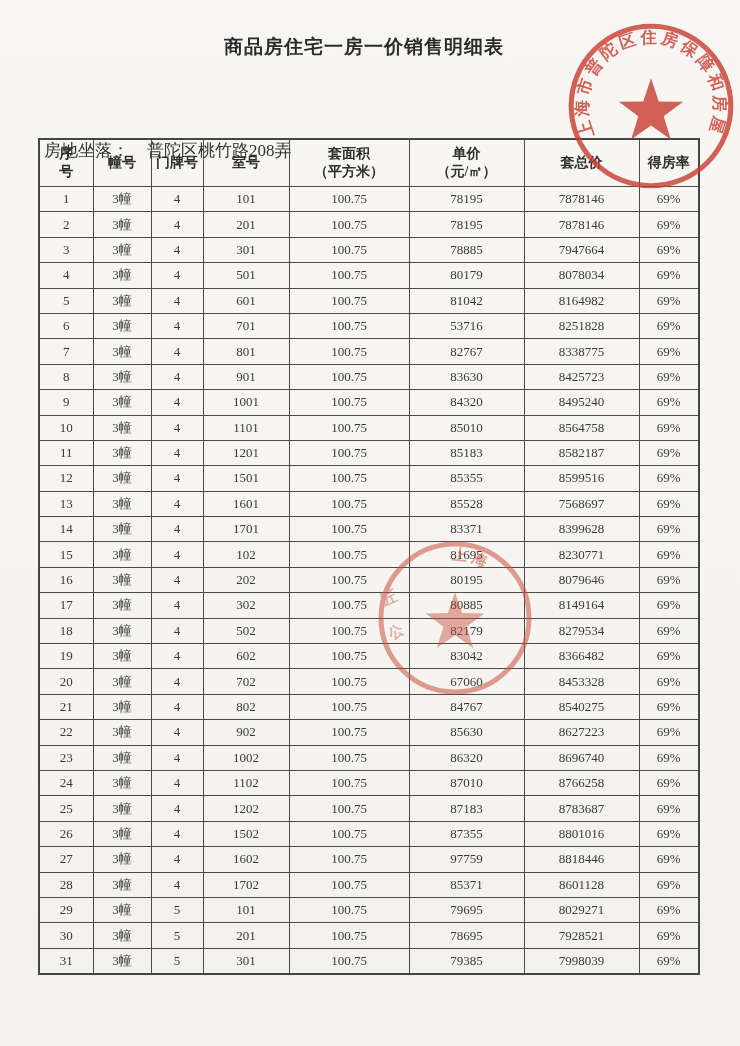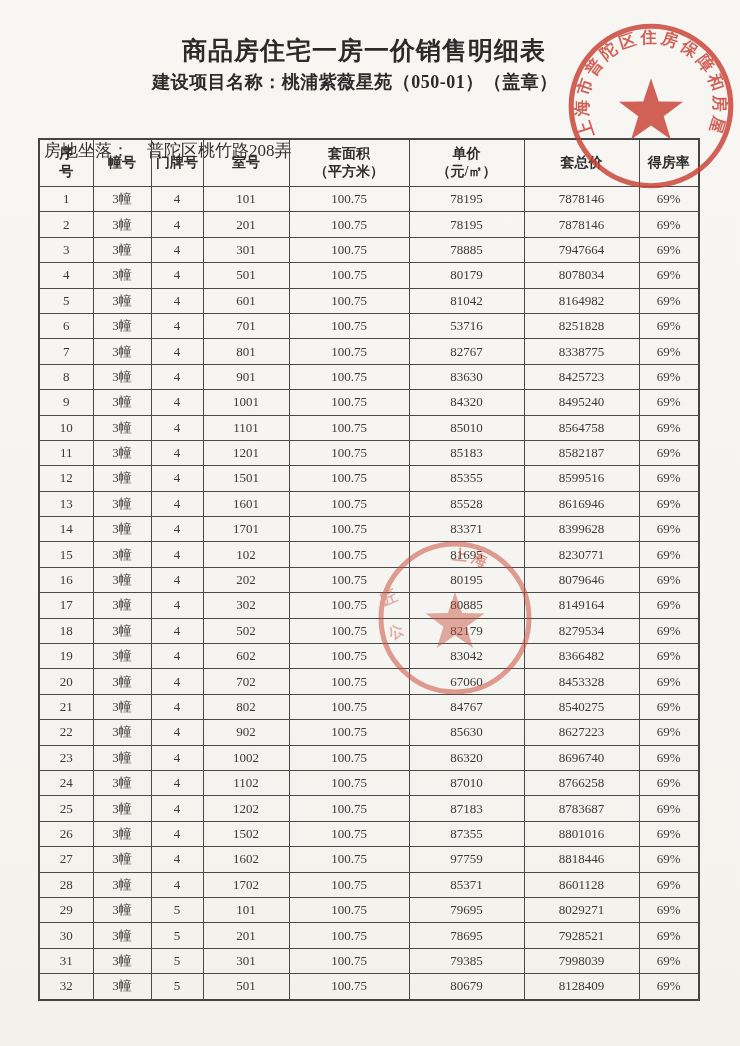--- a/index.html
+++ b/index.html
@@ -3,21 +3,21 @@
 <meta charset="utf-8">
 <style>
   html,body{margin:0;padding:0;background:#e9e8e5;}
   #page{
     position:relative;width:740px;height:1046px;overflow:hidden;
     background:linear-gradient(180deg,#f7f6f3 0%,#f5f4f0 60%,#f2f1ec 100%);
     font-family:"Liberation Serif","DejaVu Serif",serif;color:#333;
   }
   .title-main{
     position:absolute;top:34px;left:0;width:728px;text-align:center;
-    font-size:25px;font-weight:bold;color:#2b2b2b;letter-spacing:1px;
+    font-size:19px;font-weight:bold;color:#2b2b2b;letter-spacing:1px;
   }
   .title-project{
     position:absolute;top:70px;left:0;width:710px;text-align:center;
     font-size:18px;font-weight:bold;color:#2b2b2b;letter-spacing:0.5px;
   }
   .location-line{
     position:absolute;top:108px;left:44px;font-size:17px;color:#333;margin-top:31px;
   }
   .location-line .loc-value{margin-left:18px;}
   table.price-table{
@@ -50,21 +50,20 @@
                  0 0 2px rgba(130,130,130,.35);
     margin-top:33px;
   }
 </style>
 </head>
 <body>
 
 <div id="page">
 
   <div class="title-main">商品房住宅一房一价销售明细表</div>
-  <div class="title-project">建设项目名称：桃浦紫薇星苑（050-01）（盖章）</div>
 
   <div class="location-line">
     <span class="loc-label">房地坐落：</span><span class="loc-value">普陀区桃竹路208弄</span>
   </div>
 
   <table class="price-table">
     <colgroup>
       <col style="width:54px">
         <col style="width:58px">
         <col style="width:52px">
@@ -210,21 +209,21 @@
           <td>8599516</td>
           <td>69%</td>
         </tr>
         <tr>
           <td>13</td>
           <td>3幢</td>
           <td>4</td>
           <td>1601</td>
           <td>100.75</td>
           <td>85528</td>
-          <td>8616946</td>
+          <td>7568697</td>
           <td>69%</td>
         </tr>
         <tr>
           <td>14</td>
           <td>3幢</td>
           <td>4</td>
           <td>1701</td>
           <td>100.75</td>
           <td>83371</td>
           <td>8399628</td>
@@ -391,30 +390,20 @@
           <td>69%</td>
         </tr>
         <tr>
           <td>31</td>
           <td>3幢</td>
           <td>5</td>
           <td>301</td>
           <td>100.75</td>
           <td>79385</td>
           <td>7998039</td>
-          <td>69%</td>
-        </tr>
-        <tr>
-          <td>32</td>
-          <td>3幢</td>
-          <td>5</td>
-          <td>501</td>
-          <td>100.75</td>
-          <td>80679</td>
-          <td>8128409</td>
           <td>69%</td>
         </tr>
       </tbody>
   </table>
 
   <svg class="stamp stamp-top" width="176" height="176" viewBox="0 0 172 172">
     <g opacity="0.82">
       <circle cx="86" cy="86" r="78" fill="none" stroke="#c94034" stroke-width="5"></circle>
       <polygon points="86,59 93.6,81.5 117.4,81.8 98.4,96 105.4,118.7 86,105 66.6,118.7 73.6,96 54.6,81.8 78.4,81.5" fill="#c94034"></polygon>
       <defs>

